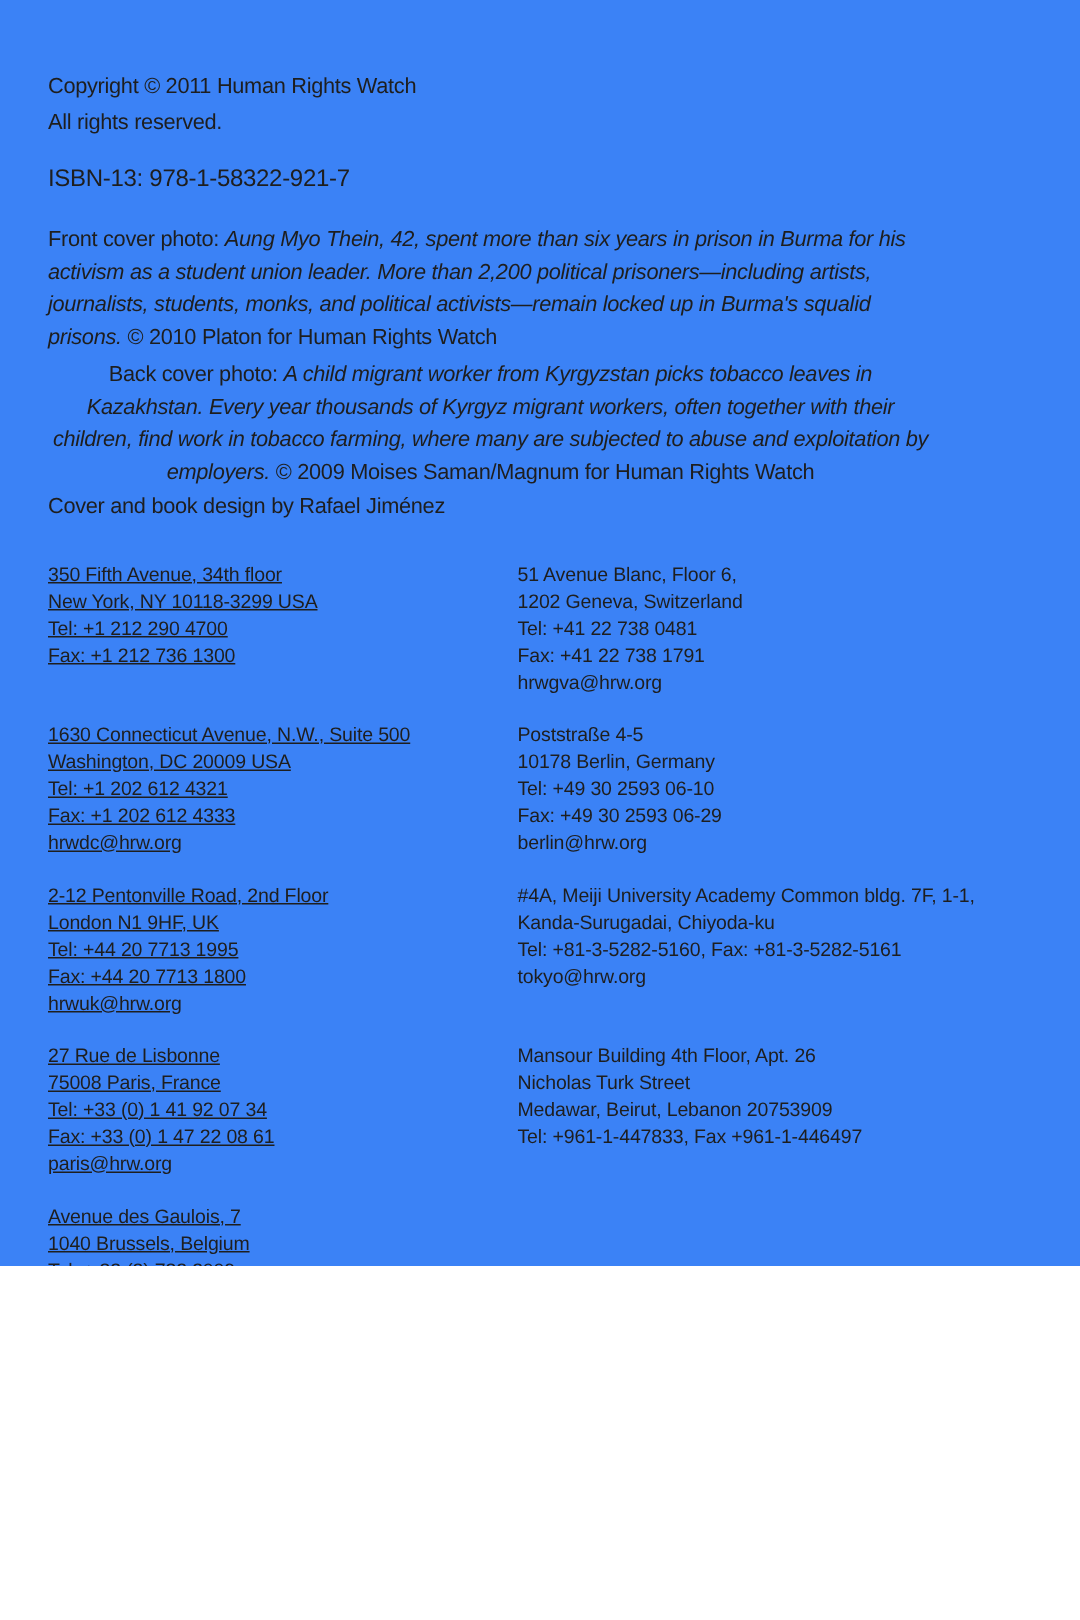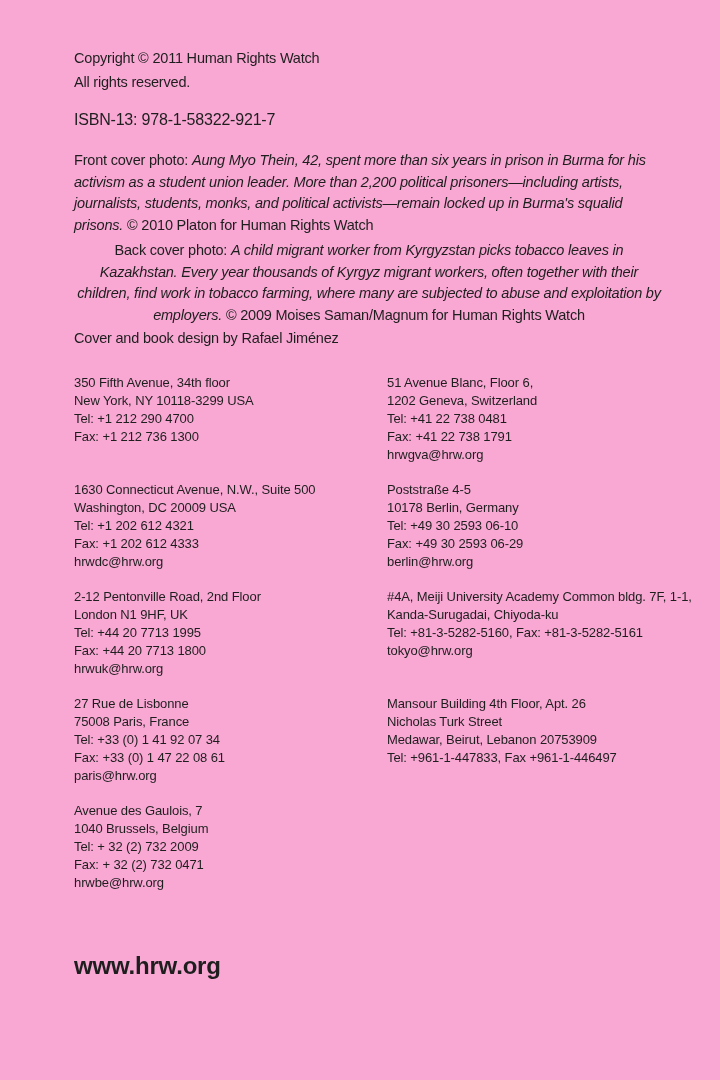--- a/index.html
+++ b/index.html
@@ -10,24 +10,24 @@
   body {
     width: 720px;
     height: 1080px;
     font-family: "Liberation Sans", "DejaVu Sans", sans-serif;
     color: #1e1e1e;
     -webkit-font-smoothing: antialiased;
   }
   .page {
     position: relative;
     width: 720px;
-    height: 1080px;
+    height: 844px;
     box-sizing: border-box;
-    padding: 46px 30px 0 74px;
-    background: #f9a8d4;
+    padding: 46px 30px 0 32px;
+    background: #3b82f6;
     overflow: hidden;
   }
   .top-line {
     font-size: 14.5px;
     line-height: 24px;
     letter-spacing: -0.2px;
   }
   .isbn-line {
     font-size: 16px;
     line-height: 24px;
@@ -58,20 +58,21 @@
   .offices {
     display: flex;
     margin-top: 24px;
     font-size: 13px;
     line-height: 18px;
     letter-spacing: -0.1px;
   }
   .offices-col-left {
     width: 313px;
     flex: 0 0 313px;
+    text-decoration: underline;
   }
   .offices-col-right {
     flex: 1 1 auto;
   }
   .office-block {
     height: 90px;
     margin-bottom: 17px;
   }
   .office-line {
     white-space: nowrap;

